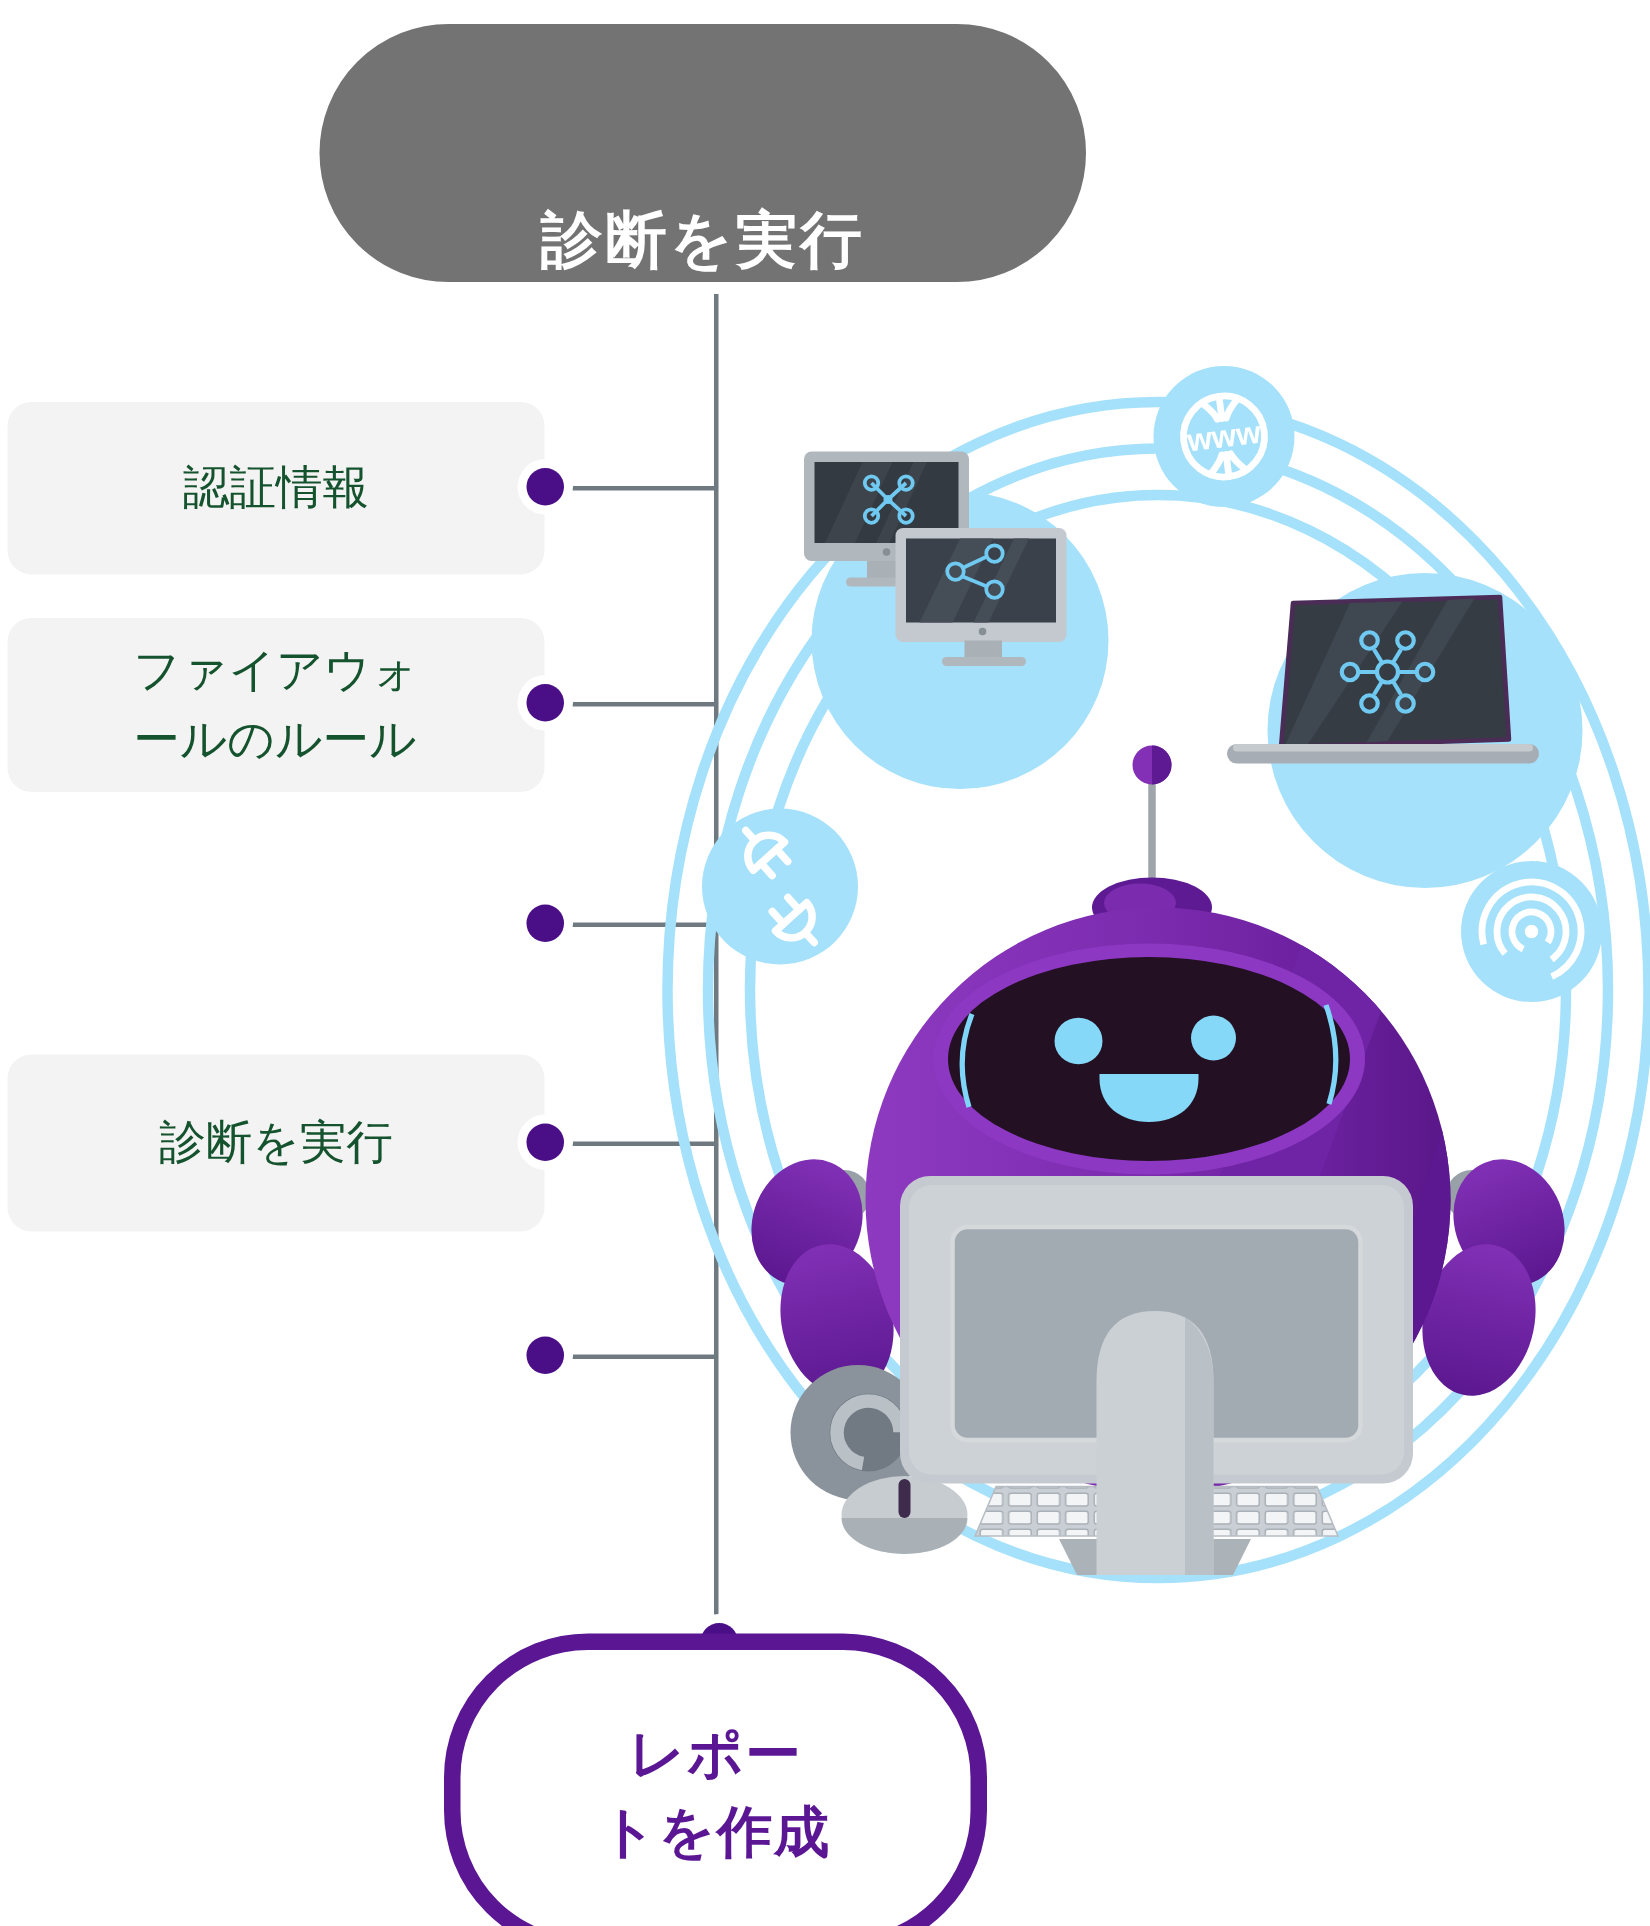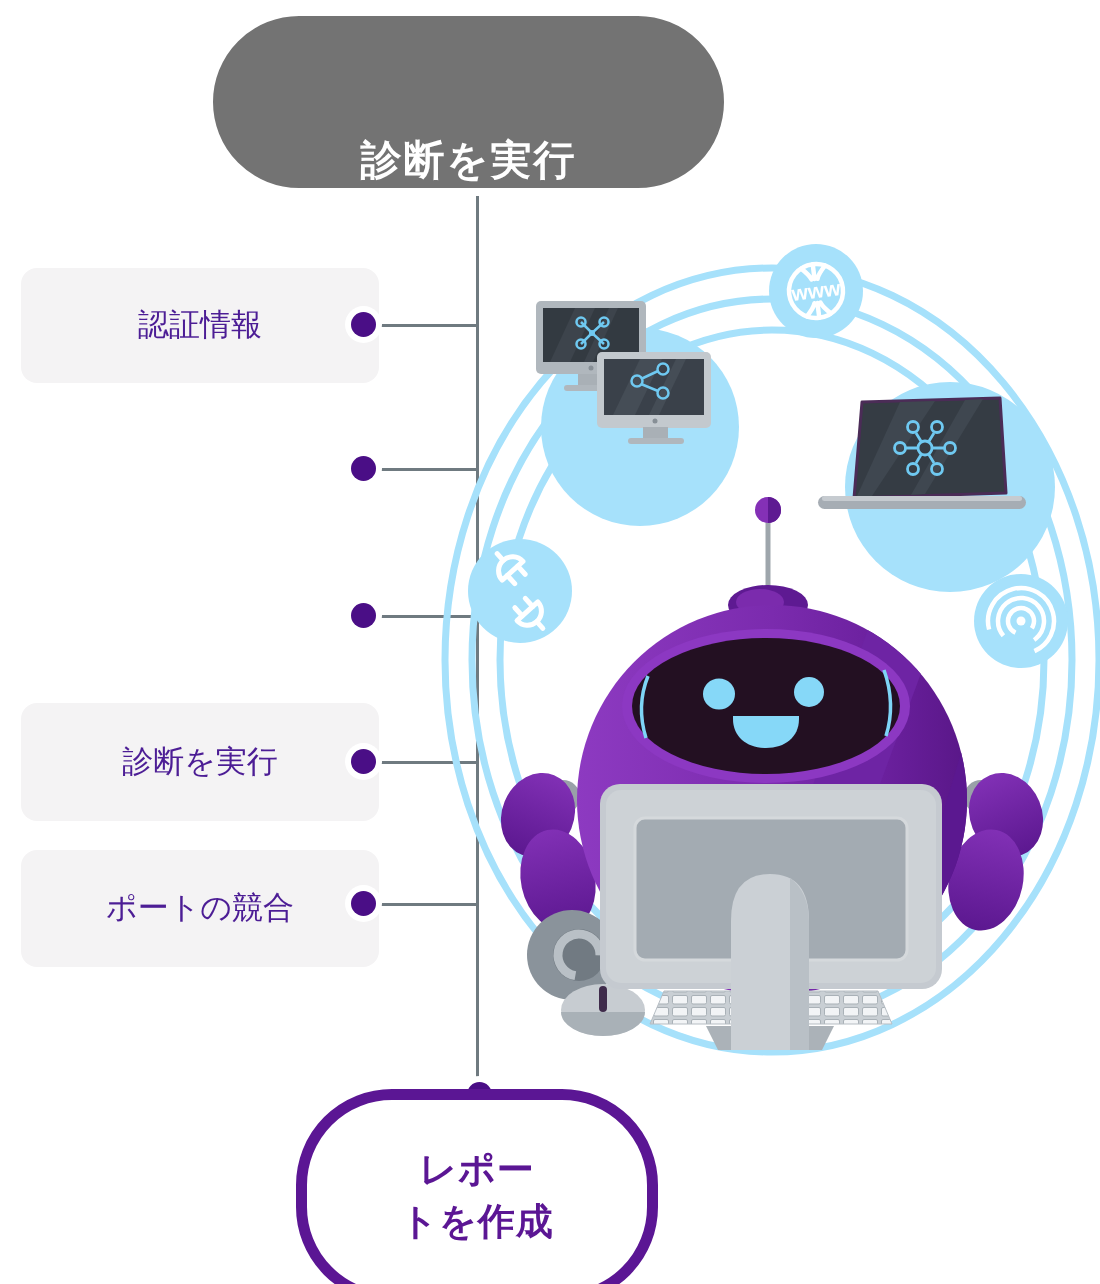--- a/index.html
+++ b/index.html
@@ -5,22 +5,22 @@
   html,body{margin:0;padding:0;background:#fff;}
   body{width:1100px;height:1284px;font-family:"Liberation Sans","DejaVu Sans",sans-serif;}
   .canvas{position:relative;width:1100px;height:1284px;background:#fff;overflow:hidden;}
   .vline{position:absolute;left:476px;top:196px;width:3px;height:897px;background:#6F7A80;}
   .hline{position:absolute;height:3px;background:#6F7A80;left:362px;width:115px;}
   .h1{top:324px}.h2{top:468px}.h3{top:615px}.h4{top:761px}.h5{top:903px}
   .illustration{position:absolute;left:0;top:0;width:1100px;height:1284px;pointer-events:none;}
   .pill-top{position:absolute;left:205px;top:8px;width:527px;height:188px;background:#737373;
     border:8px solid #fff;border-radius:110px;box-sizing:border-box;display:flex;align-items:flex-end;
     justify-content:center;color:#fff;font-size:41px;font-weight:bold;letter-spacing:2px;}
-  .check-box{position:absolute;left:21px;width:358px;background:#F4F3F4;border-radius:16px;
-    display:flex;align-items:center;justify-content:center;color:#4c1d95;font-size:31px;
+  .check-box{position:absolute;left:5px;width:358px;background:#F4F3F4;border-radius:16px;
+    display:flex;align-items:center;justify-content:center;color:#14532d;font-size:31px;
     text-align:left;line-height:1.5;white-space:pre-line;}
   .c1{top:268px;height:115px}.c2{top:412px;height:116px}.c3{top:558px;height:115px}
   .c4{top:703px;height:118px}.c5{top:850px;height:117px}
   .node-dot{position:absolute;width:25px;height:25px;border-radius:50%;background:#4A0E86;
     box-shadow:0 0 0 6px #fff;}
   .d1{left:351px;top:312px}.d2{left:351px;top:456px}.d3{left:351px;top:603px}
   .d4{left:351px;top:749px}.d5{left:351px;top:891px}.d6{left:467px;top:1082px}
   .pill-bottom{position:absolute;left:296px;top:1089px;width:362px;height:214px;background:#fff;
     border:11px solid #5B1694;border-radius:96px;box-sizing:border-box;display:flex;align-items:center;
     justify-content:center;color:#5B1694;font-size:37px;font-weight:bold;text-align:center;
@@ -211,25 +211,26 @@
     </g>
   </svg>
 
   <div class="pill-top">
     <span>診断を実行</span>
   </div>
 
   <div class="check-box c1">
     <span>認証情報</span>
   </div>
+  <div class="check-box c2">
+    <span>ファイアウォ
+ールのルール</span>
+  </div>
   <div class="check-box c4">
     <span>診断を実行</span>
-  </div>
-  <div class="check-box c5">
-    <span>ポートの競合</span>
   </div>
 
   <div class="node-dot d1"></div>
   <div class="node-dot d2"></div>
   <div class="node-dot d3"></div>
   <div class="node-dot d4"></div>
   <div class="node-dot d5"></div>
   <div class="node-dot d6"></div>
 
   <div class="pill-bottom">

